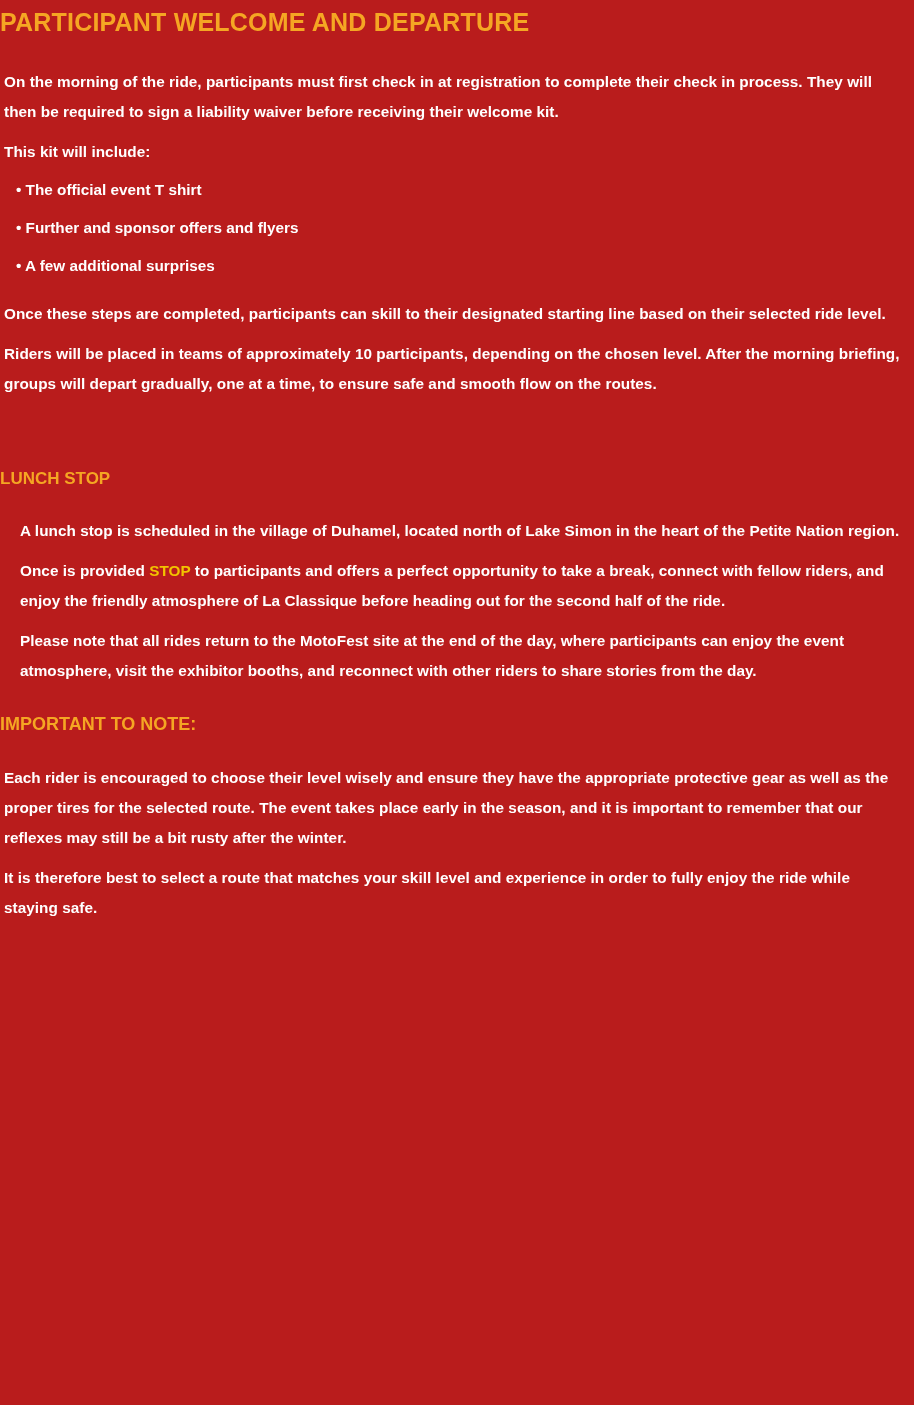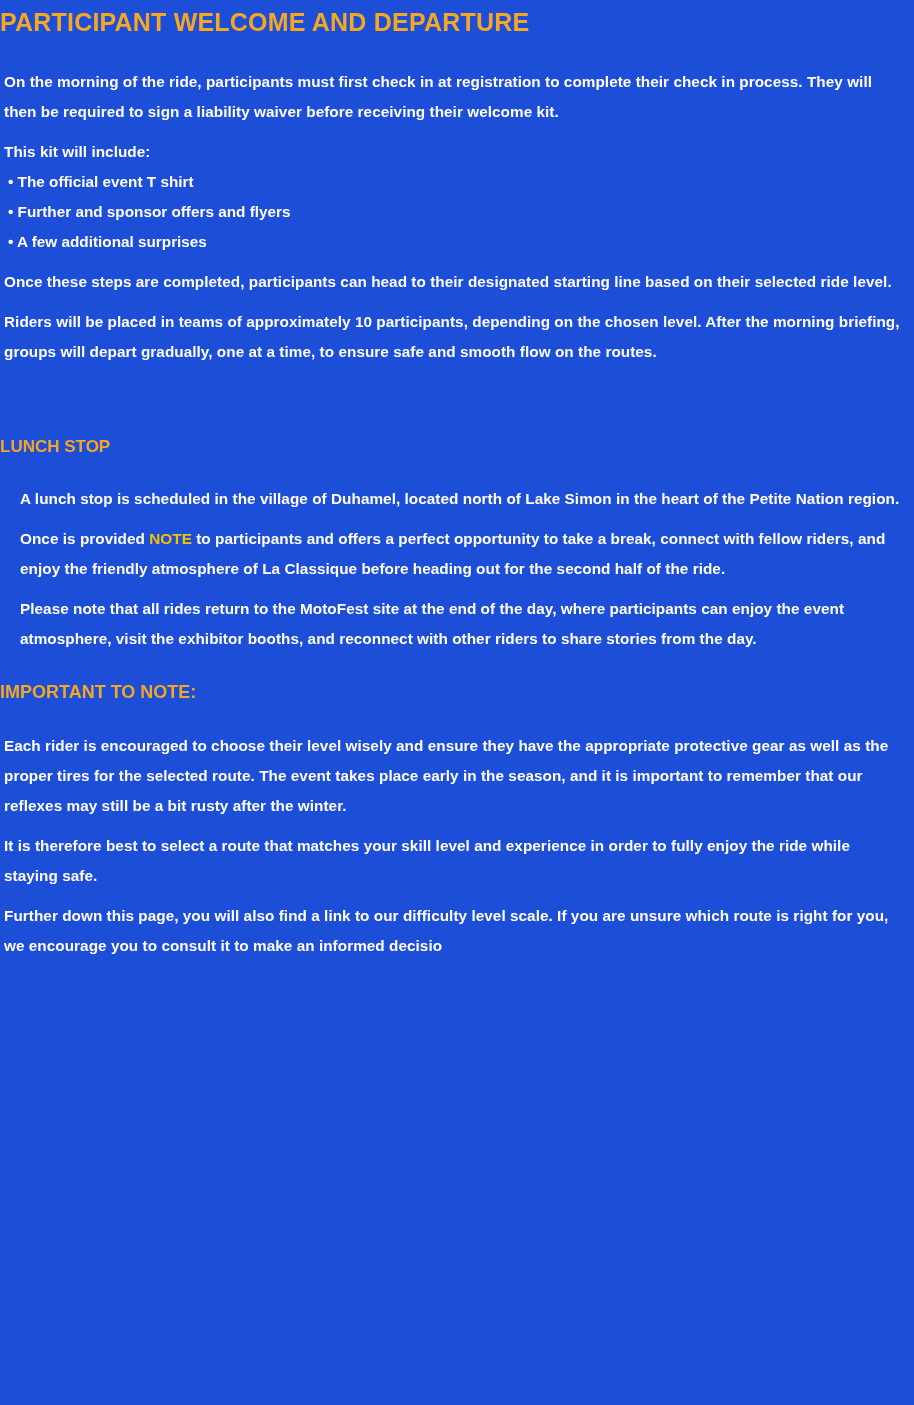--- a/index.html
+++ b/index.html
@@ -11,21 +11,21 @@
     width: 914px;
     min-height: 1405px;
     font-family: "Liberation Sans", sans-serif;
     color: #ffffff;
     -webkit-font-smoothing: antialiased;
   }
   .page {
     position: relative;
     width: 914px;
     min-height: 1405px;
-    background: #1d4ed8;
+    background: #b91c1c;
     box-sizing: border-box;
     padding: 0;
   }
   h1.section-title {
     font-size: 25px;
     font-weight: 700;
     letter-spacing: 0.2px;
     color: #f5a623;
     margin: 0;
     padding: 8px 0 0 0;
@@ -60,21 +60,21 @@
   .indent {
     padding-left: 20px;
   }
   .indent6 {
   }
   .bullet-line {
     font-size: 15.3px;
     font-weight: 700;
     line-height: 30px;
     color: #ffffff;
-    margin: 0;
+    margin: 8px;
     padding-left: 4px;
   }
   .gap-xs { height: 10px; }
   .gap-m  { height: 28px; }
   .gap-xl { height: 70px; }
   .highlight {
     color: #f2c300;
     font-weight: 700;
   }
   .intro-spacer { height: 30px; }
@@ -95,41 +95,41 @@
       <div class="gap-xs"></div>
 
       <p class="body-text">This kit will include:</p>
 
       <p class="bullet-line">• The official event T shirt</p>
       <p class="bullet-line">• Further and sponsor offers and flyers</p>
       <p class="bullet-line">• A few additional surprises</p>
 
       <div class="gap-xs"></div>
 
-      <p class="body-text">Once these steps are completed, participants can head to their designated starting line based on their selected ride level.</p>
+      <p class="body-text">Once these steps are completed, participants can skill to their designated starting line based on their selected ride level.</p>
 
       <div class="gap-xs"></div>
 
       <p class="body-text">Riders will be placed in teams of approximately 10 participants, depending on the chosen level. After the morning briefing, groups will depart gradually, one at a time, to ensure safe and smooth flow on the routes.</p>
     </div>
   </section>
 
   <div class="gap-xl"></div>
 
   <section>
     <h2 class="section-title">LUNCH STOP</h2>
 
     <div class="gap-m"></div>
 
     <div class="block indent">
       <p class="body-text">A lunch stop is scheduled in the village of Duhamel, located north of Lake Simon in the heart of the Petite Nation region.</p>
 
       <div class="gap-xs"></div>
 
-      <p class="body-text"><span>Once is provided </span><span class="highlight">NOTE</span><span> to participants and offers a perfect opportunity to take a break, connect with fellow riders, and enjoy the friendly atmosphere of La Classique before heading out for the second half of the ride.</span></p>
+      <p class="body-text"><span>Once is provided </span><span class="highlight">STOP</span><span> to participants and offers a perfect opportunity to take a break, connect with fellow riders, and enjoy the friendly atmosphere of La Classique before heading out for the second half of the ride.</span></p>
 
       <div class="gap-xs"></div>
 
       <p class="body-text">Please note that all rides return to the MotoFest site at the end of the day, where participants can enjoy the event atmosphere, visit the exhibitor booths, and reconnect with other riders to share stories from the day.</p>
     </div>
   </section>
 
   <div class="gap-m"></div>
 
   <section>
@@ -139,17 +139,16 @@
 
     <div class="block indent6">
       <p class="body-text">Each rider is encouraged to choose their level wisely and ensure they have the appropriate protective gear as well as the proper tires for the selected route. The event takes place early in the season, and it is important to remember that our reflexes may still be a bit rusty after the winter.</p>
 
       <div class="gap-xs"></div>
 
       <p class="body-text">It is therefore best to select a route that matches your skill level and experience in order to fully enjoy the ride while staying safe.</p>
 
       <div class="gap-xs"></div>
 
-      <p class="body-text">Further down this page, you will also find a link to our difficulty level scale. If you are unsure which route is right for you, we encourage you to consult it to make an informed decisio</p>
     </div>
   </section>
 
 </div>
 
 </body></html>

